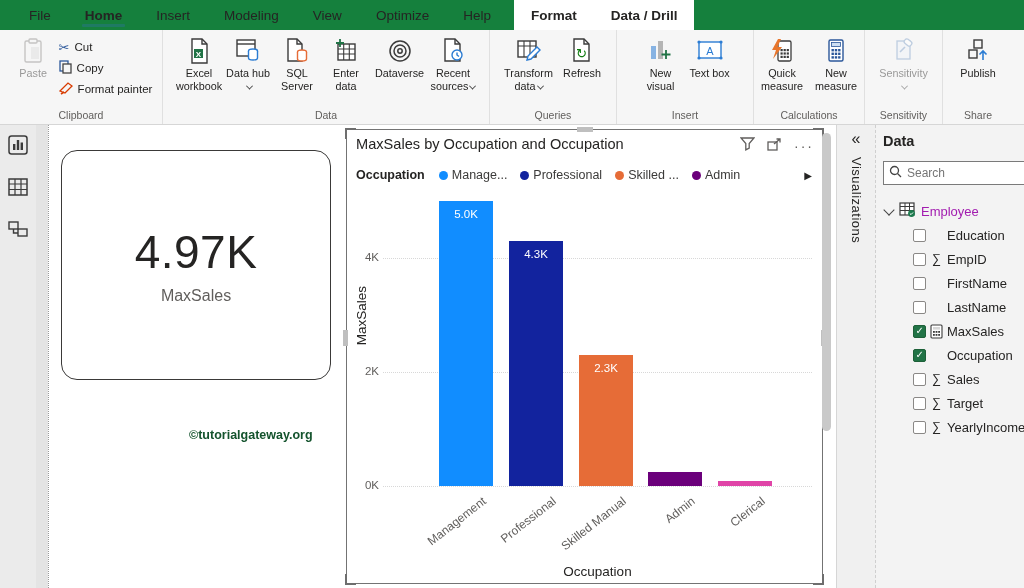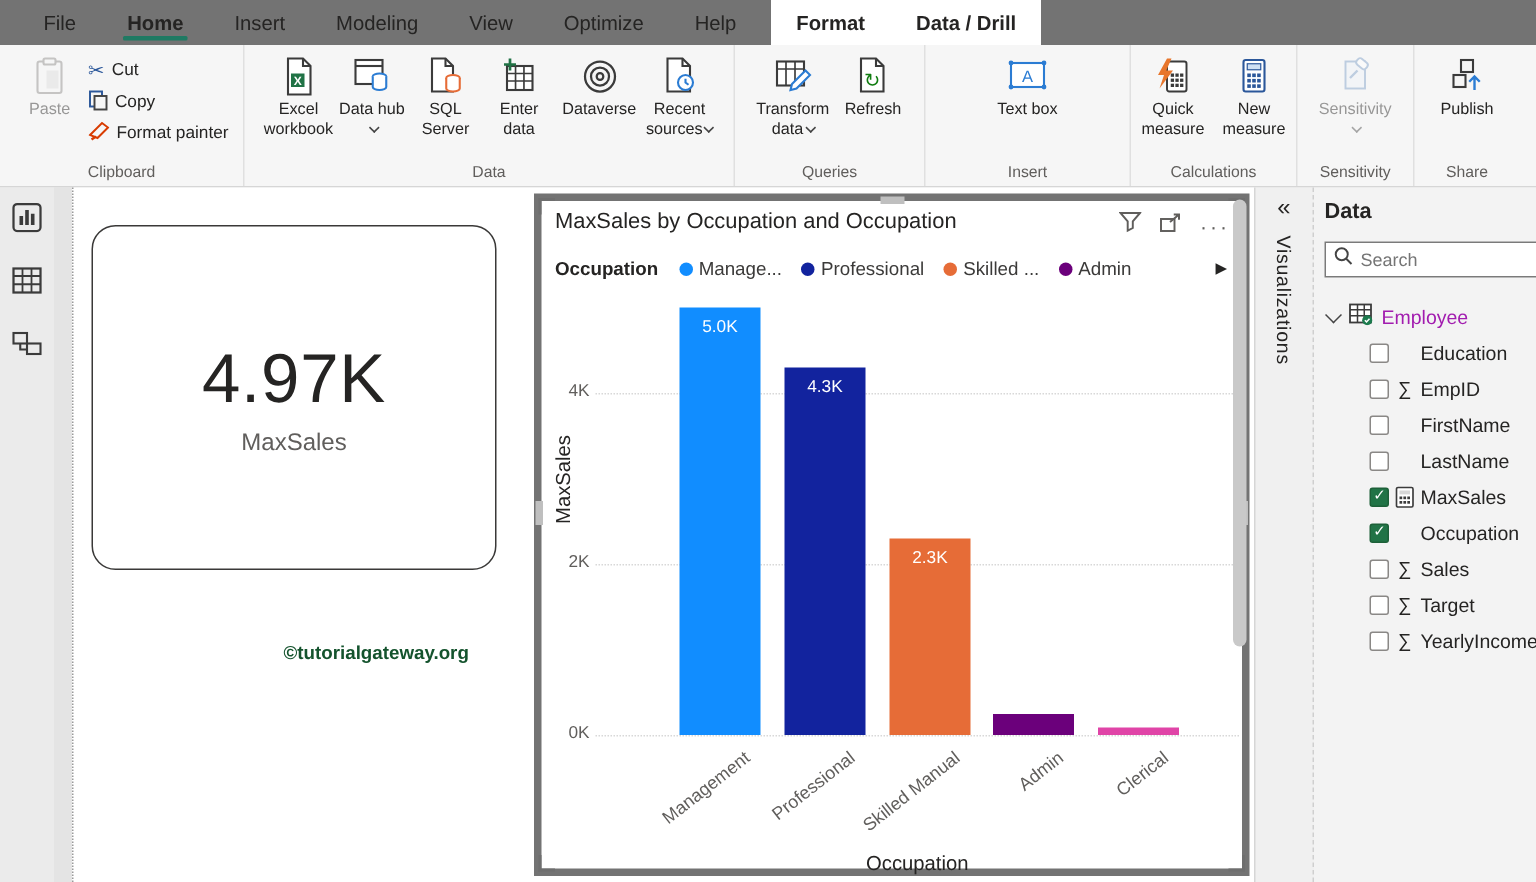--- a/index.html
+++ b/index.html
@@ -1,21 +1,21 @@
 <!DOCTYPE html>
 <html><head>
 <meta charset="utf-8">
 <style>
   * { margin:0; padding:0; box-sizing:border-box; }
   html,body { width:1024px; height:588px; overflow:hidden; }
   body { font-family:"Liberation Sans","DejaVu Sans",sans-serif; color:#252423; background:#f3f3f3; }
   .app { width:1024px; height:588px; display:flex; flex-direction:column; }
 
   
-  .tabbar { height:30px; background:#737373; display:flex; align-items:stretch; padding-left:12px; flex:0 0 auto; }
+  .tabbar { height:30px; background:#15803d; display:flex; align-items:stretch; padding-left:12px; flex:0 0 auto; }
   .tab { display:flex; align-items:center; padding:0 17px; font-size:13.5px; color:#252423; position:relative; cursor:default; }
   .tab.active { font-weight:bold; }
   .tab.active::after { content:""; position:absolute; left:14px; right:14px; bottom:3px; height:3px; background:#1f7a63; border-radius:1px; }
   .tab.contextual { background:#ffffff; font-weight:bold; }
   .tab.contextual.first { margin-left:6px; }
 
   
   .ribbon { height:95px; background:#f6f6f6; border-bottom:1px solid #d6d6d6; display:flex; flex:0 0 auto; }
   .grp { border-right:1px solid #e0e0e0; display:flex; flex-direction:column; }
   .grp-body { flex:1; display:flex; align-items:flex-start; justify-content:center; padding-top:5px; gap:2px; }
@@ -35,21 +35,21 @@
   .canvas { width:800px; position:relative; background:#e4e4e4; }
   .page { position:absolute; left:12px; top:0; right:0; bottom:0; background:#ffffff; border-left:1px dotted #9a9a9a; }
 
   
   .card-visual { position:absolute; left:12px; top:25px; width:270px; height:230px; background:#fff; border:1.5px solid #3a3938; border-radius:16px; display:flex; flex-direction:column; align-items:center; justify-content:center; }
   .card-value { font-size:46px; color:#252423; letter-spacing:.5px; }
   .card-label { font-size:16px; color:#605E5C; margin-top:8px; }
   .watermark { position:absolute; left:140px; top:303px; font-size:12.5px; font-weight:bold; color:#14532d; }
 
   
-  .chart-visual { position:absolute; left:297px; top:4px; width:477px; height:455px; background:#fff; border:5px solid #737373;margin-left:10px; }
+  .chart-visual { position:absolute; left:297px; top:4px; width:477px; height:455px; background:#fff; border:1px solid #737373; }
   .cv-title { position:absolute; left:9px; top:6px; font-size:14.6px; color:#252423; white-space:nowrap; }
   .cv-icons { position:absolute; right:8px; top:7px; display:flex; align-items:center; gap:12px; color:#605E5C; }
   .cv-dots { font-size:14px; letter-spacing:2px; color:#605E5C; line-height:10px; }
   .legend-row { position:absolute; left:9px; top:38px; right:26px; display:flex; align-items:center; gap:12px; font-size:12.5px; white-space:nowrap; overflow:hidden; }
   .legend-title { font-weight:bold; color:#252423; margin-right:2px; }
   .legend-item { display:flex; align-items:center; gap:4px; color:#3b3a39; }
   .legend-dot { width:9px; height:9px; border-radius:50%; display:inline-block; }
   .legend-arrow { position:absolute; right:10px; top:40px; font-size:10px; color:#252423; }
   .plot { position:absolute; left:36px; top:60px; width:429px; height:296px; }
   .gridline { position:absolute; left:0; right:0; border-top:1px dotted #d8d8d8; }
@@ -241,20 +241,30 @@
               </svg>
           </span>
           <span class="lbl">Refresh</span>
         </div>
       </div>
       <div class="grp-label">Queries</div>
     </div>
 
     <div class="grp" style="width:137px">
       <div class="grp-body">
+        <div class="bigbtn">
+          <span class="ic">
+            <svg width="24" height="26" viewBox="0 0 24 26">
+                <rect x="2" y="8" width="5" height="13" fill="#2b7cd3" opacity=".55"></rect>
+                <rect x="9" y="3" width="5" height="18" fill="#b5b5b5"></rect>
+                <path d="M17 12 v9 M12.5 16.5 h9" stroke="#217346" stroke-width="1.8"></path>
+              </svg>
+          </span>
+          <span class="lbl">New visual</span>
+        </div>
         <div class="bigbtn">
           <span class="ic">
             <svg width="26" height="26" viewBox="0 0 26 26">
                 <rect x="2" y="4" width="22" height="16" fill="#fff" stroke="#2b7cd3" stroke-width="1.4"></rect>
                 <circle cx="2" cy="4" r="1.6" fill="#2b7cd3"></circle>
                 <circle cx="24" cy="4" r="1.6" fill="#2b7cd3"></circle>
                 <circle cx="2" cy="20" r="1.6" fill="#2b7cd3"></circle>
                 <circle cx="24" cy="20" r="1.6" fill="#2b7cd3"></circle>
                 <text x="13" y="16.5" font-size="11" fill="#2b7cd3" text-anchor="middle" font-family="Liberation Sans,sans-serif">A</text>
               </svg>

